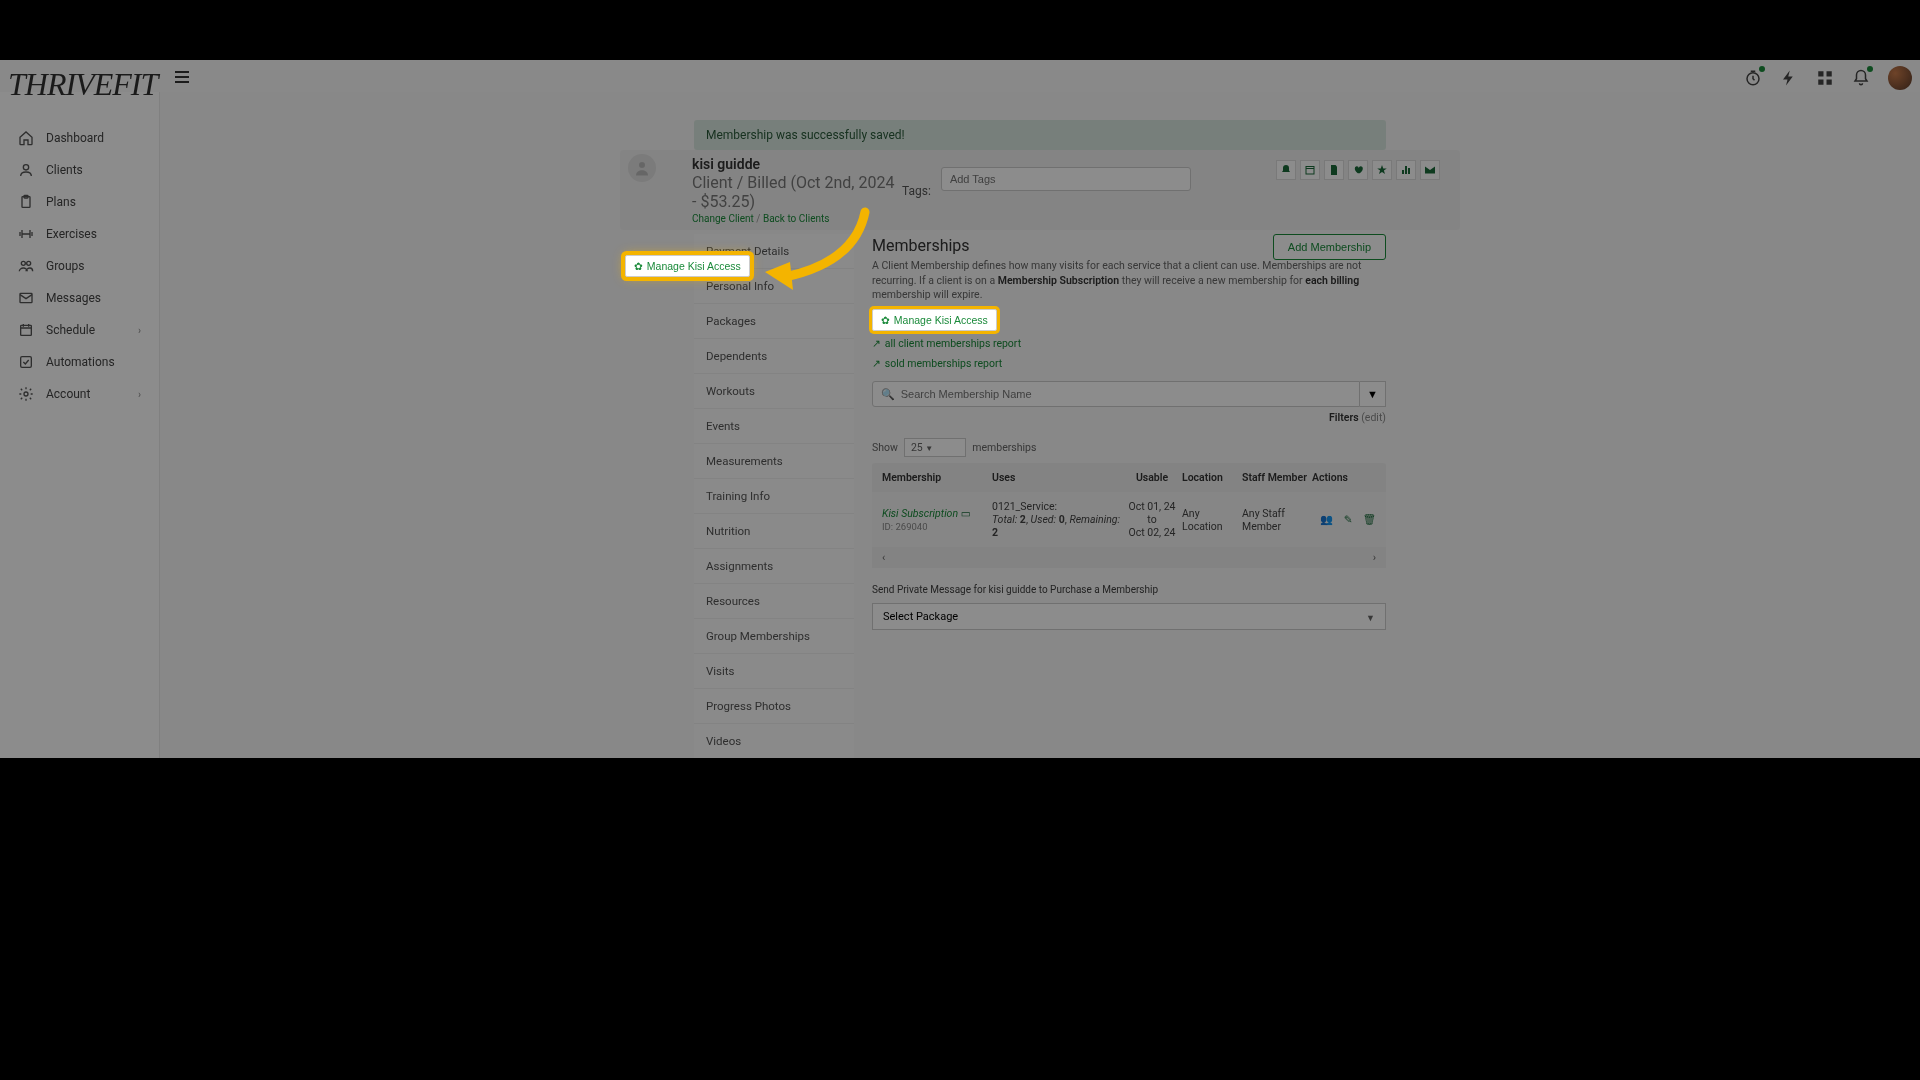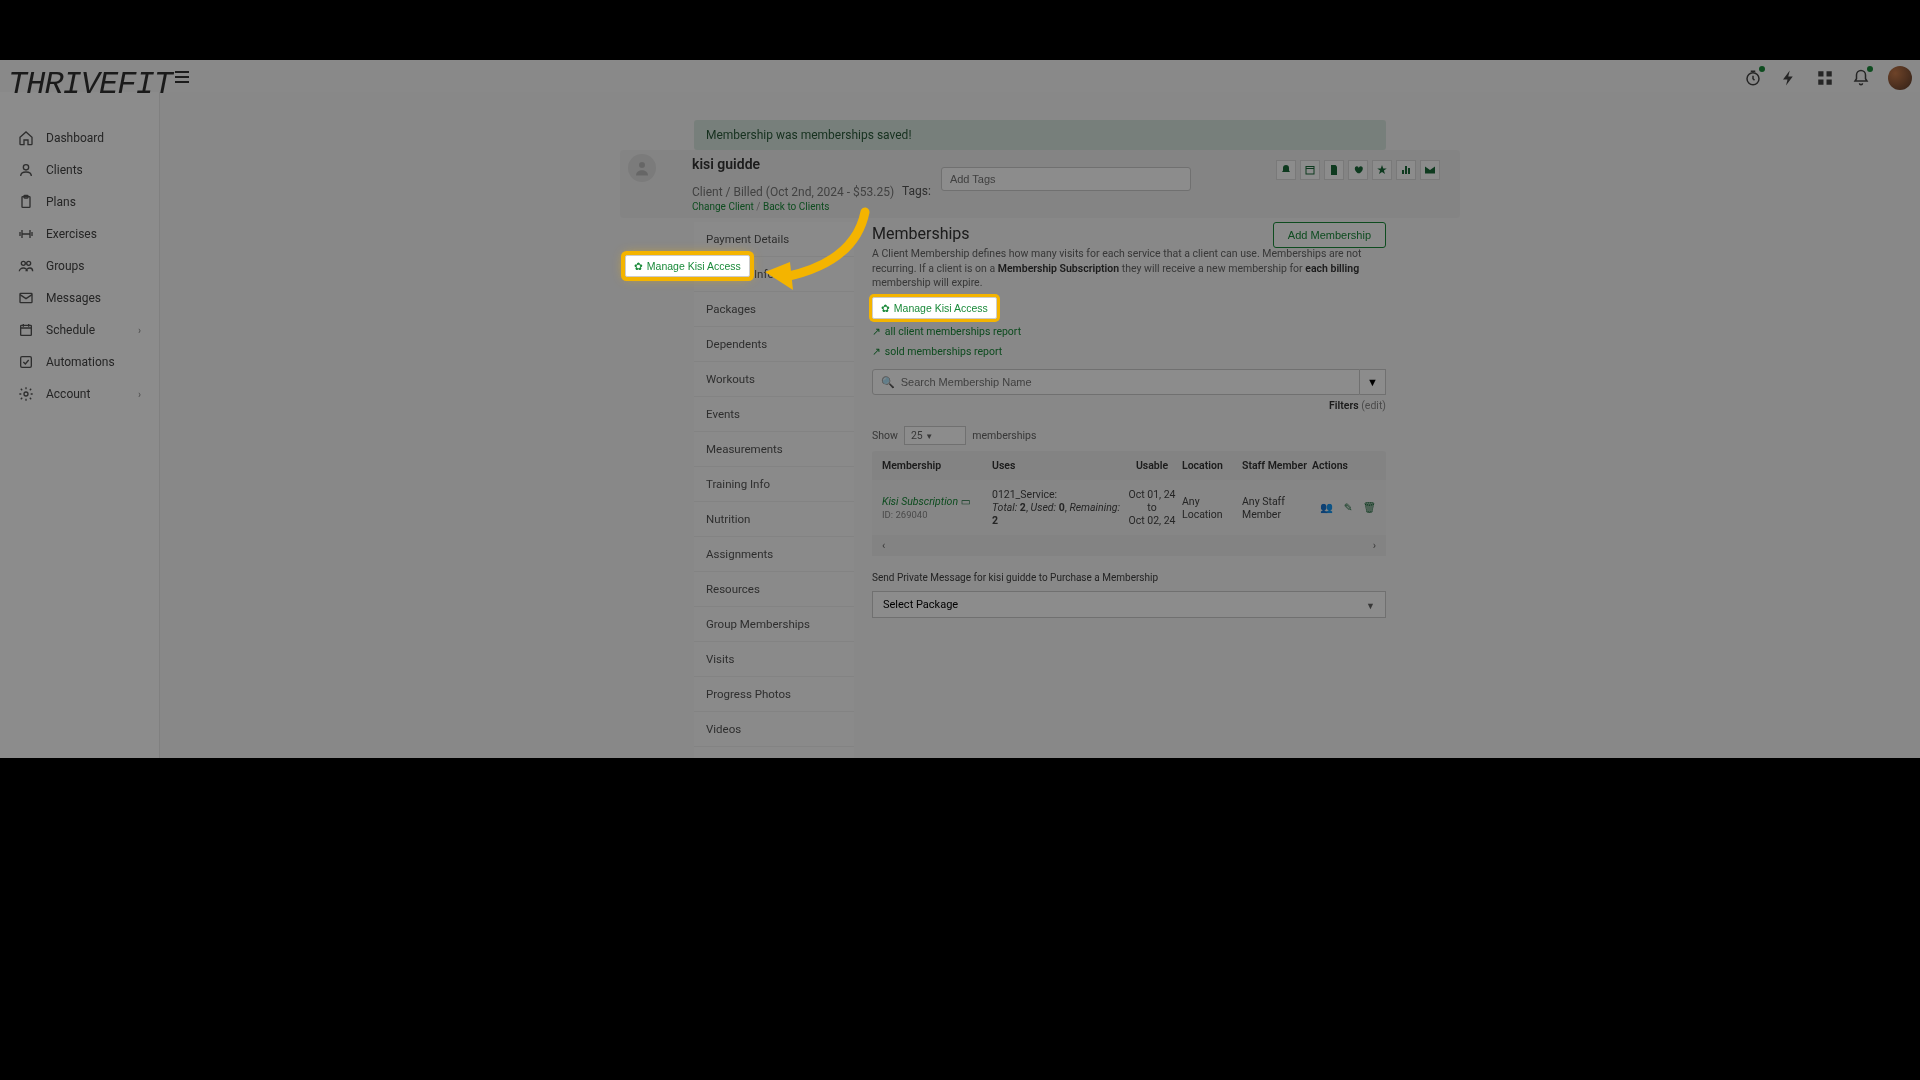--- a/index.html
+++ b/index.html
@@ -1,36 +1,36 @@
 <!DOCTYPE html>
 <html><head>
 <meta charset="utf-8">
 <style>
   * { box-sizing: border-box; margin: 0; padding: 0; }
   body { font-family: -apple-system, BlinkMacSystemFont, "Segoe UI", Roboto, Arial, sans-serif; background: #000; width: 1920px; height: 1080px; overflow: hidden; position: relative; }
   .app-frame { position: absolute; top: 60px; left: 0; right: 0; bottom: 0; background: #fafafa; }
   .overlay-dim { position: absolute; inset: 0; background: rgba(0,0,0,0.45); pointer-events: none; z-index: 50; }
-  .logo { position: absolute; left: 8px; top: 6px; font-family: Liberation Mono, monospace; font-size: 32px; font-style: italic; letter-spacing: -1px; color: #1a1a1a; z-index: 60; }
+  .logo { position: absolute; left: 8px; top: 6px; font-family: Liberation Serif, serif; font-size: 32px; font-style: italic; letter-spacing: -1px; color: #1a1a1a; z-index: 60; }
   .hamburger { position: absolute; left: 175px; top: 8px; cursor: pointer; }
   .hamburger span { display:block; width:14px; height:2px; background:#333; margin:3px 0; }
   .topright { position: absolute; right: 8px; top: 6px; display: flex; gap: 18px; align-items: center; z-index:2; }
   .topright .ico { width:18px; height:18px; color:#444; position:relative; }
   .green-dot { position:absolute; top:-3px; right:-3px; width:6px; height:6px; border-radius:50%; background:#1a8a3a; }
   .avatar-top { width:24px; height:24px; border-radius:50%; background: radial-gradient(circle at 30% 30%, #c97b4a, #5a3a2a); }
   .sidebar { position: absolute; top: 32px; left: 0; width: 160px; bottom: 0; background: #fff; border-right: 1px solid #e9e9e9; padding-top: 30px; }
   .nav-item { display: flex; align-items: center; gap: 12px; padding: 8px 18px; font-size: 12px; color: #444; cursor: pointer; }
   .nav-item .nico { width:16px; height:16px; flex-shrink:0; }
   .nav-item .chev { margin-left:auto; font-size:10px; color:#888; }
   .main { position: absolute; top: 32px; left: 160px; right: 0; bottom: 0; overflow: auto; background: #f7f7f7; }
   .alert-bar { margin: 28px auto 0; width: 692px; background: #d9e8e0; color: #2a5a3a; font-size: 12px; padding: 8px 12px; border-radius: 3px; }
   .client-header { width: 840px; margin: 0 auto; background: #f1f1f1; padding: 6px 20px 6px 72px; display:flex; align-items:flex-start; border-radius:4px; position:relative; }
   .client-avatar { position:absolute; left:8px; top:4px; width:28px; height:28px; border-radius:50%; background:#e0e0e0; display:flex; align-items:center; justify-content:center; }
   .client-info { flex:0 0 210px; }
   .client-name { font-size: 14px; font-weight: 600; color: #333; }
-  .client-sub { font-size: 12px; color: #777; margin-top:13px; }
+  .client-sub { font-size: 16px; color: #777; margin-top:1px; }
   .client-links { font-size: 10px; color: #1a8a3a; margin-top:2px; }
   .client-links a { color:#1a8a3a; text-decoration:none; }
   .tags-section { display:flex; align-items:center; gap:10px; margin-top:4px; }
   .tags-label { font-size:12px; color:#555;margin-top:24px; }
   .tags-input { width:250px; height:24px; border:1px solid #ccc; border-radius:3px; font-size:11px; padding:0 8px; background:#fff; }
   .action-icons { margin-left:auto; display:flex; gap:4px; margin-top:4px; }
   .action-icons .ai { width:20px; height:20px; background:#fff; border:1px solid #ddd; display:flex; align-items:center; justify-content:center; color:#1a6a3a; font-size:10px; cursor:pointer; }
   .content-wrap { width: 692px; margin: 4px auto 0; display:flex; gap:18px; }
   .left-tabs { width:160px; flex-shrink:0; }
   .tab-item { padding:10px 12px; font-size:11.5px; color:#555; border-bottom:1px solid #eee; background:#fbfbfb; cursor:pointer; }
@@ -198,21 +198,21 @@
             <path d="M12 2v3M12 19v3M4.2 4.2l2.1 2.1M17.7 17.7l2.1 2.1M2 12h3M19 12h3M4.2 19.8l2.1-2.1M17.7 6.3l2.1-2.1"></path>
           </svg>
         </span>
       <span>Account</span>
       <span class="chev">›</span>
     </div>
   </div>
 
   <div class="main">
 
-    <div class="alert-bar">Membership was memberships saved!</div>
+    <div class="alert-bar">Membership was successfully saved!</div>
 
     <div class="client-header">
       <div class="client-avatar">
         <svg width="18" height="18" viewBox="0 0 24 24" fill="#bbb">
             <circle cx="12" cy="8" r="4"></circle>
             <path d="M4 22c0-5 4-7 8-7s8 2 8 7"></path>
           </svg>
       </div>
       <div class="client-info">
         <div class="client-name">kisi guidde</div>

